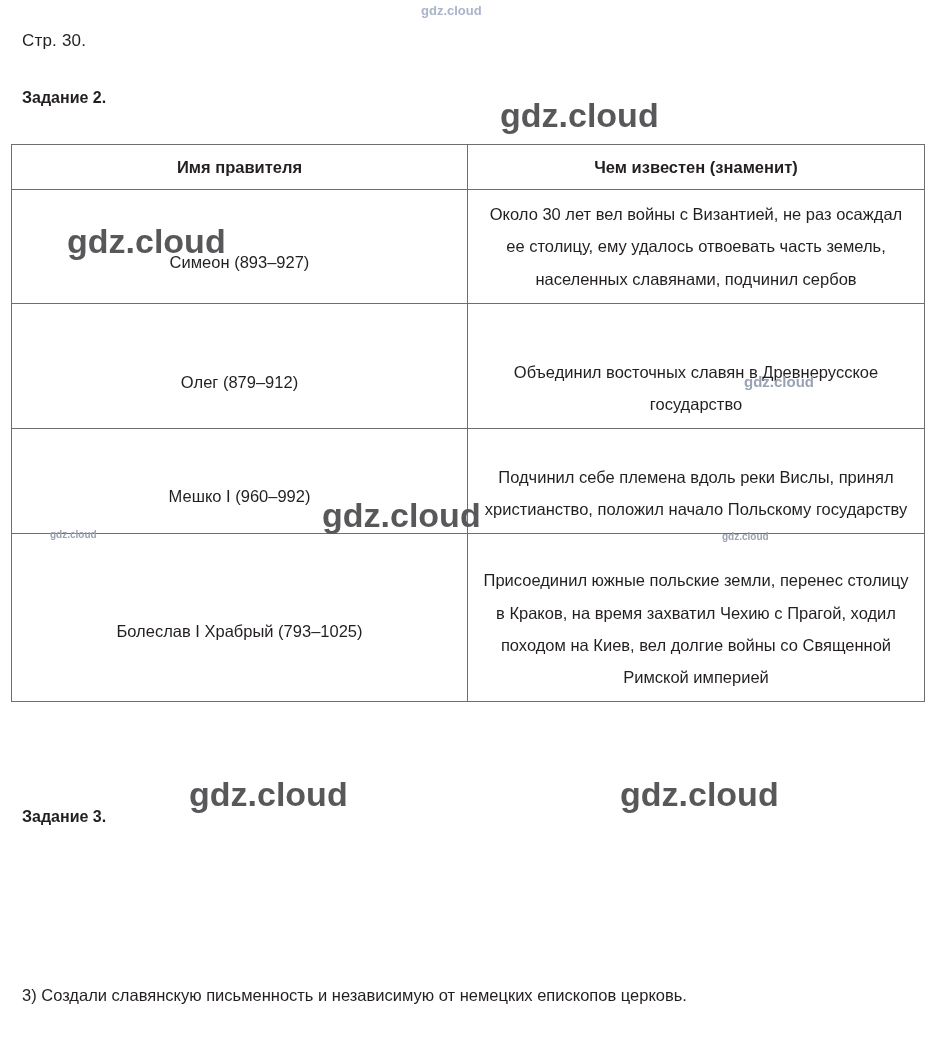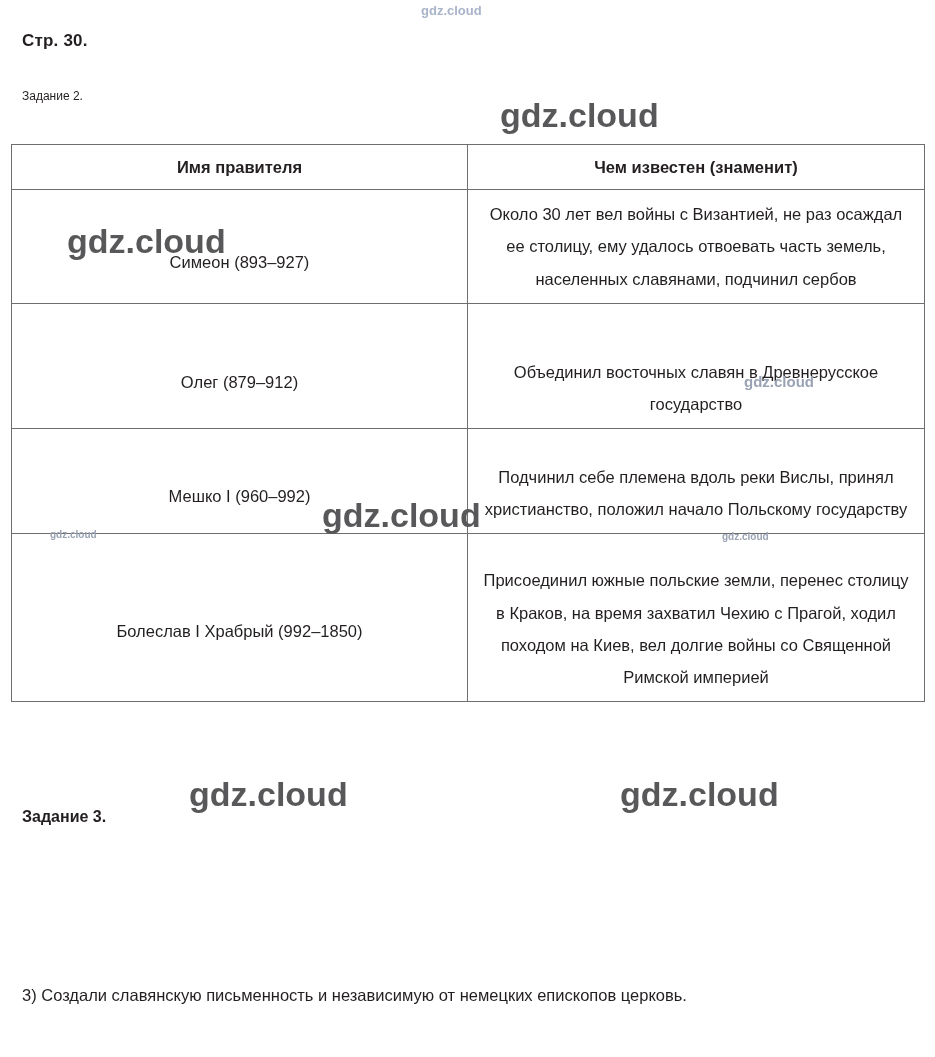--- a/index.html
+++ b/index.html
@@ -20,29 +20,29 @@
     width: 935px;
     height: 752px;
     box-sizing: border-box;
     padding: 0 10px;
   }
   .page-ref {
     position: absolute;
     left: 22px;
     top: 31px;
     font-size: 17px;
-    font-weight: bold;
+    font-weight: normal;
     letter-spacing: 0.2px;
   }
   .task2-heading {
     position: absolute;
     left: 22px;
     top: 89px;
-    font-size: 12px;
-    font-weight: normal;
+    font-size: 16px;
+    font-weight: bold;
   }
   table.rulers {
     position: absolute;
     left: 11px;
     top: 144px;
     width: 913px;
     border-collapse: collapse;
     table-layout: fixed;
   }
   table.rulers th,
@@ -188,21 +188,21 @@
       </tr>
       <tr class="r2">
         <td class="name-cell">Олег (879–912)</td>
         <td class="fact-cell">Объединил восточных славян в Древнерусское государство</td>
       </tr>
       <tr class="r3">
         <td class="name-cell">Мешко I (960–992)</td>
         <td class="fact-cell">Подчинил себе племена вдоль реки Вислы, принял христианство, положил начало Польскому государству</td>
       </tr>
       <tr class="r4">
-        <td class="name-cell">Болеслав I Храбрый (992–1850)</td>
+        <td class="name-cell">Болеслав I Храбрый (793–1025)</td>
         <td class="fact-cell">Присоединил южные польские земли, перенес столицу в Краков, на время захватил Чехию с Прагой, ходил походом на Киев, вел долгие войны со Священной Римской империей</td>
       </tr>
     </tbody>
   </table>
 
   <div class="task3-heading">Задание 3.</div>
 
   <div class="answer a3">3) Создали славянскую письменность и независимую от немецких епископов церковь.</div>
 
   <div class="wm wm-big1">gdz.cloud</div>

